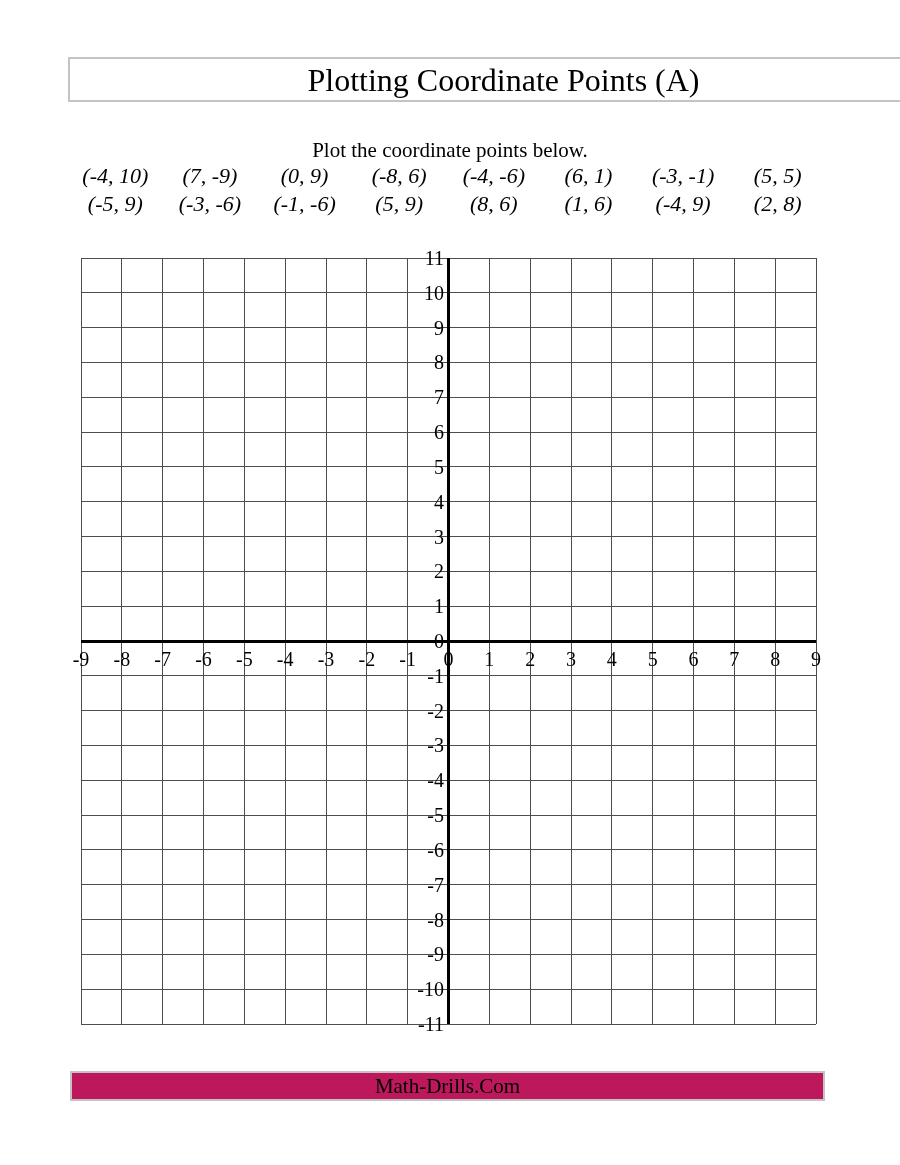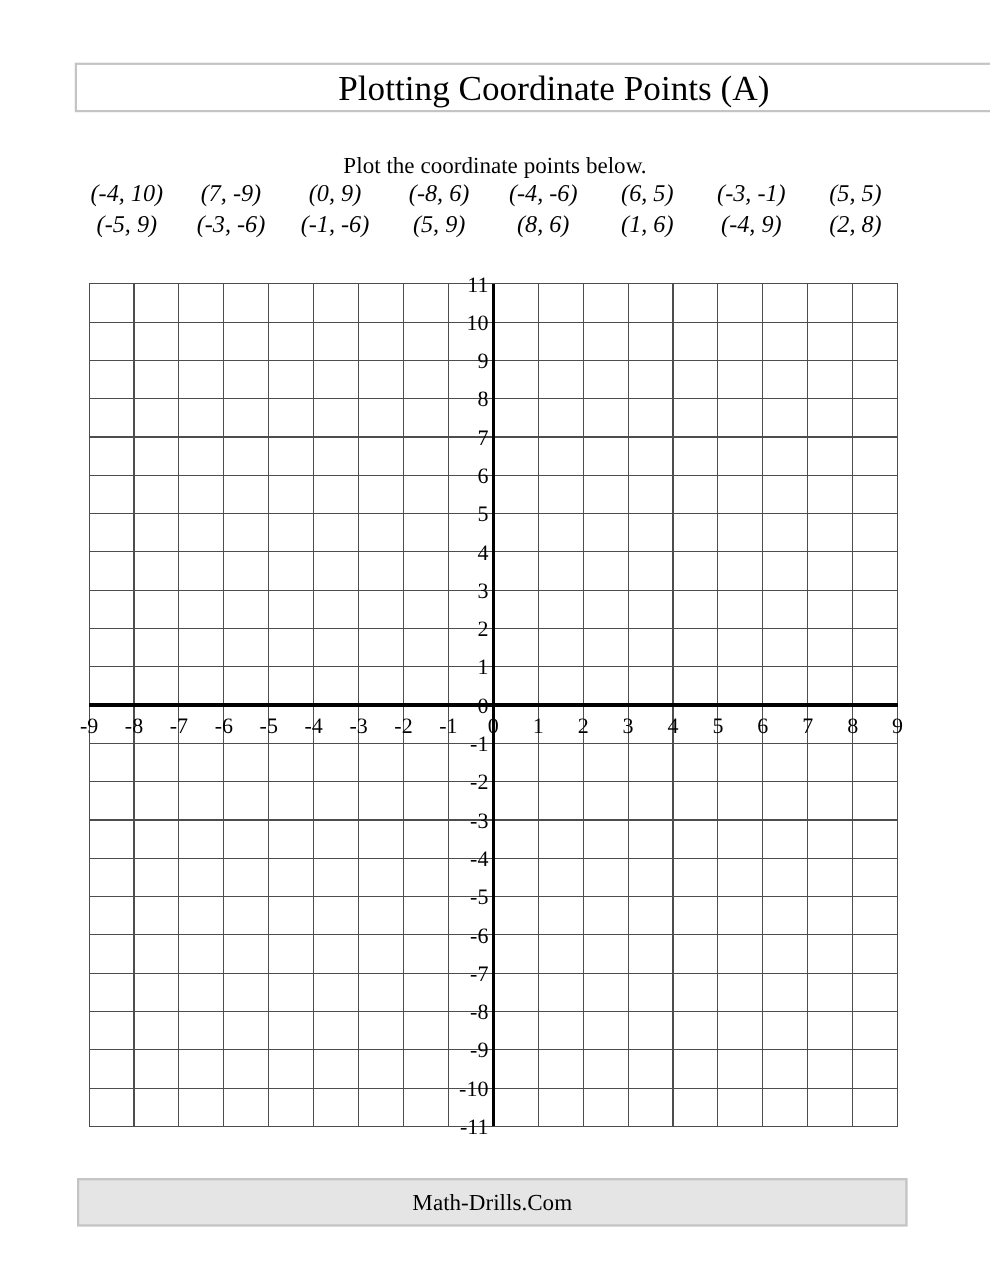--- a/index.html
+++ b/index.html
@@ -43,46 +43,46 @@
   }
   .points .pair { white-space: nowrap; }
   .grid-svg { position: absolute; left: 0; top: 0; }
   .grid-svg text {
     font-family: "Liberation Serif", serif;
     fill: #000000;
   }
   .footer-box {
     position: absolute;
     left: 70px; top: 1071px;
-    width: 755px; height: 44px;
+    width: 755px; height: 30px;
     border: 2px solid #c4c4c4;
     box-sizing: border-box;
     display: flex; align-items: center; justify-content: center;
-    background: #e5e5e5;
+    background: #be185d;
   }
   .footer-text { font-size: 21px; line-height: 1; }
 </style>
 </head>
 <body>
 
 <div class="page">
 
   <div class="title-box">
     <span class="title">Plotting Coordinate Points (A)</span>
   </div>
 
   <div class="subtitle">Plot the coordinate points below.</div>
 
   <div class="points">
       <span class="pair">(-4, 10)</span>
       <span class="pair">(7, -9)</span>
       <span class="pair">(0, 9)</span>
       <span class="pair">(-8, 6)</span>
       <span class="pair">(-4, -6)</span>
-      <span class="pair">(6, 5)</span>
+      <span class="pair">(6, 1)</span>
       <span class="pair">(-3, -1)</span>
       <span class="pair">(5, 5)</span>
       <span class="pair">(-5, 9)</span>
       <span class="pair">(-3, -6)</span>
       <span class="pair">(-1, -6)</span>
       <span class="pair">(5, 9)</span>
       <span class="pair">(8, 6)</span>
       <span class="pair">(1, 6)</span>
       <span class="pair">(-4, 9)</span>
       <span class="pair">(2, 8)</span>

